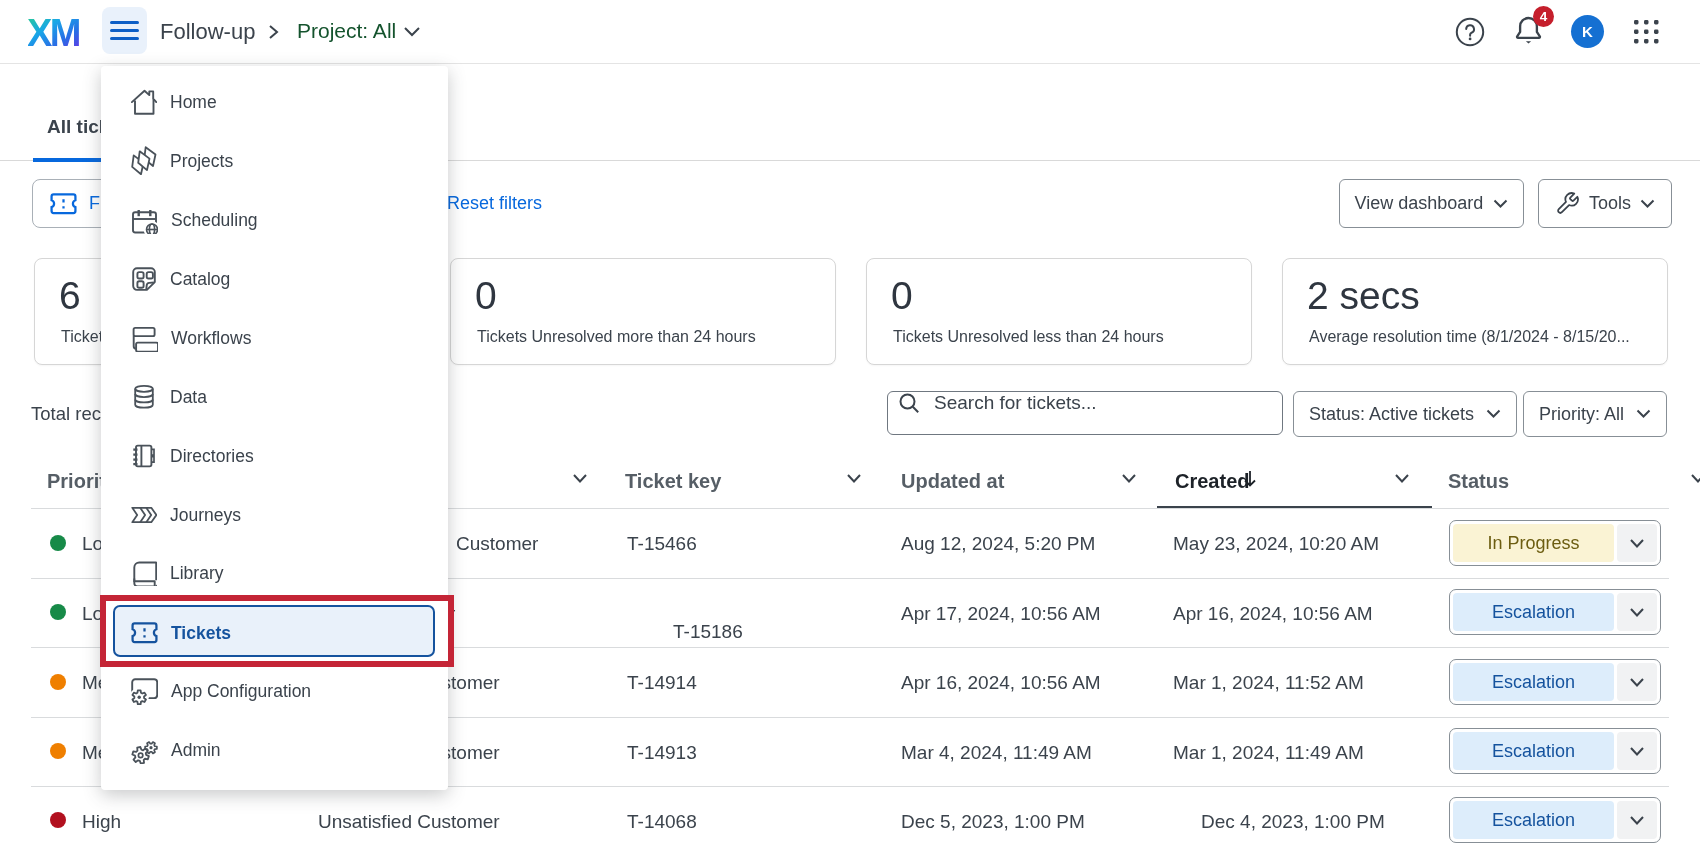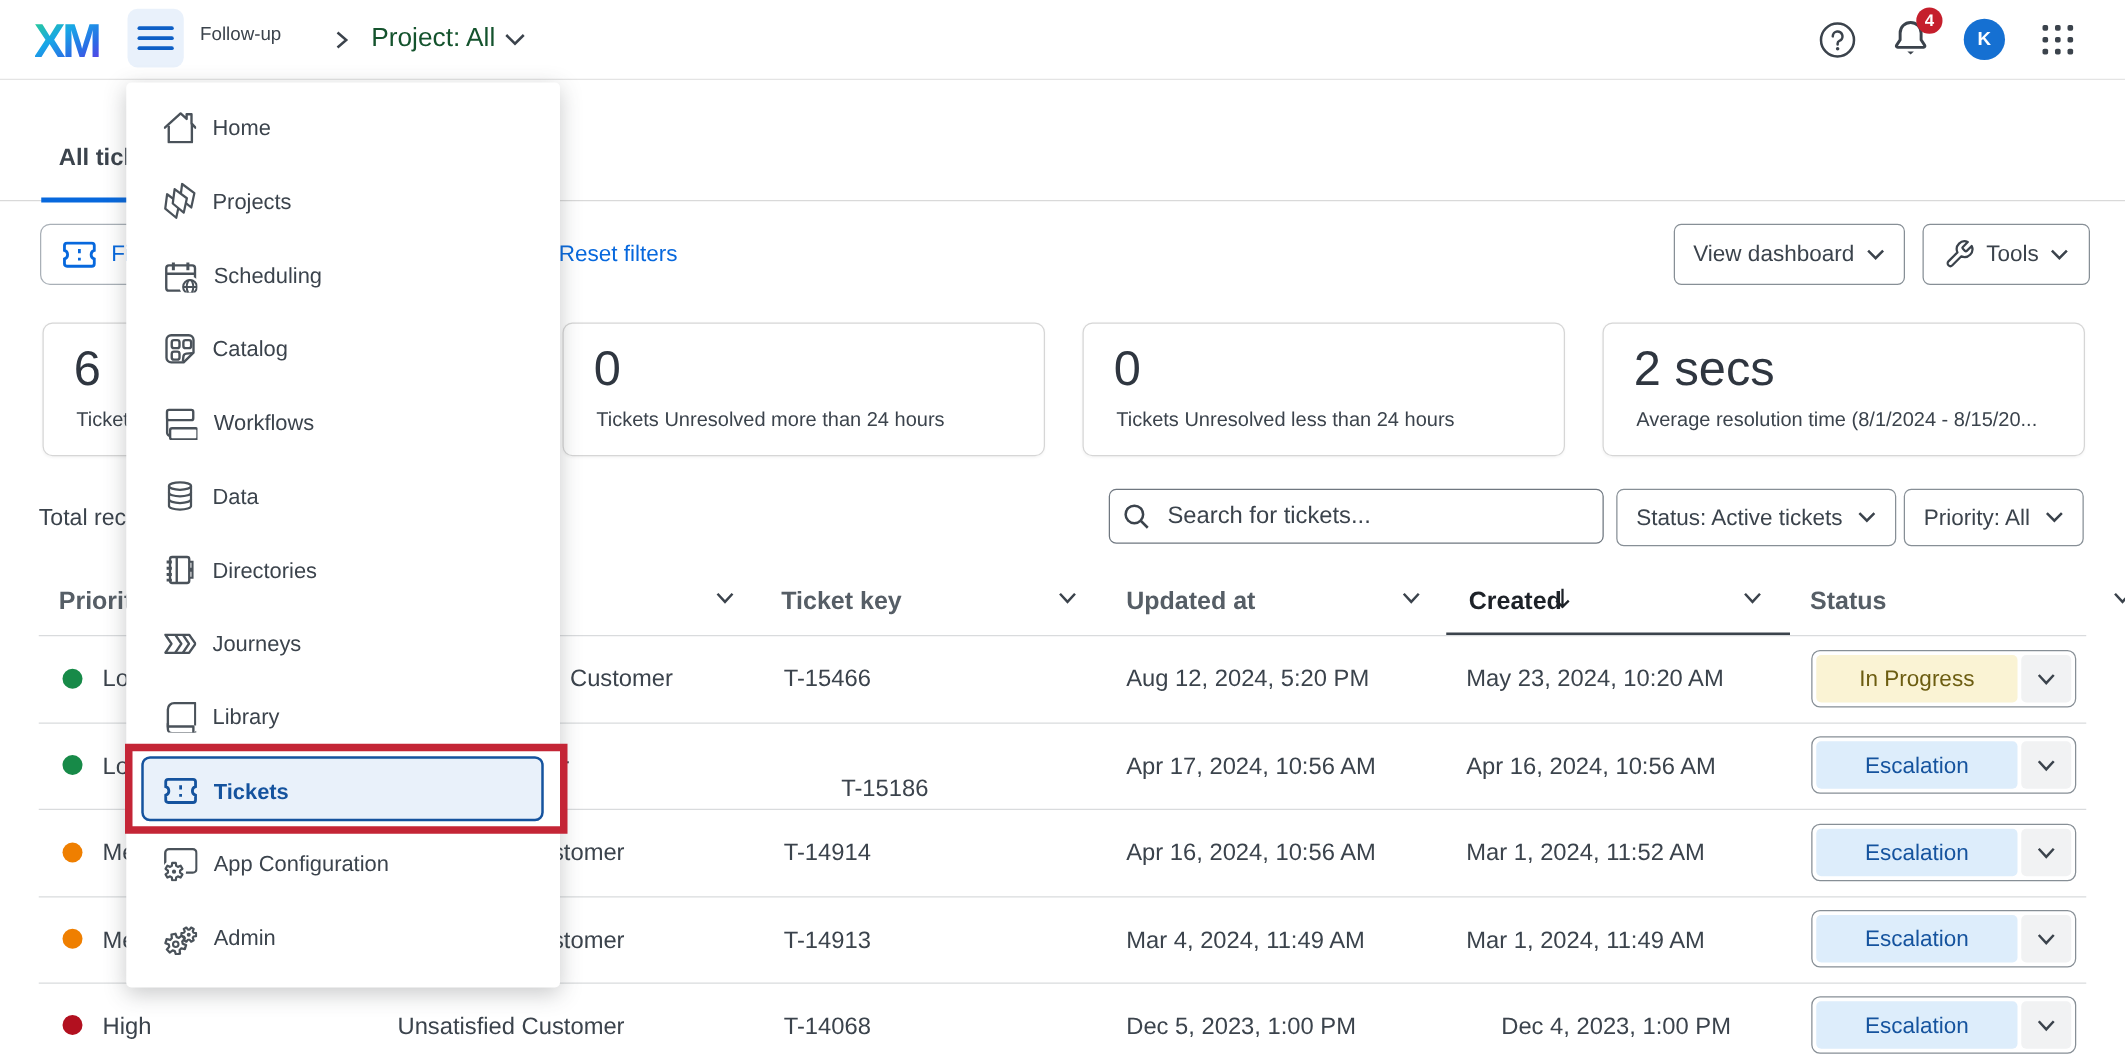--- a/index.html
+++ b/index.html
@@ -37,21 +37,21 @@
           <stop offset="0.75" stop-color="#2a6ce5"></stop>
           <stop offset="1" stop-color="#5b3fe6"></stop>
   </linearGradient>
       </defs>
   <text x="-1" y="31.5" font-family="Liberation Sans,sans-serif" font-weight="bold" font-size="38" letter-spacing="-2.5" fill="url(#xmg)">XM</text>
 </svg>
 <div class="abs" style="left:102px;top:7px;width:45px;height:47px;border-radius:8px;background:#e9f1fb;"></div>
 <div class="abs" style="left:110px;top:21px;width:29px;height:3px;background:#0d5fc6;border-radius:2px;"></div>
 <div class="abs" style="left:110px;top:29px;width:29px;height:3px;background:#0d5fc6;border-radius:2px;"></div>
 <div class="abs" style="left:110px;top:37px;width:29px;height:3px;background:#0d5fc6;border-radius:2px;"></div>
-<div class="abs" style="left:160px;top:19px;font-size:15px;color:#3b434c;">Follow-up</div>
+<div class="abs" style="left:160px;top:19px;font-size:22px;color:#3b434c;">Follow-up</div>
 <svg class="abs" style="left:266px;top:24px;" width="14" height="16" viewBox="0 0 14 16">
       <path d="M4 2 L11 8 L4 14" fill="none" stroke="#3b434c" stroke-width="2"></path>
     </svg>
 <div class="abs" style="left:297px;top:19px;font-size:21px;color:#14532d;">Project: All</div>
 <svg class="abs" style="left:403px;top:26px;" width="18" height="12" viewBox="0 0 18 12">
       <path d="M2 2 L9 9 L16 2" fill="none" stroke="#3b434c" stroke-width="2"></path>
     </svg>
 
 <svg class="abs" style="left:1455px;top:17px;" width="30" height="30" viewBox="0 0 30 30">
   <circle cx="15" cy="15" r="13.2" fill="none" stroke="#3b434c" stroke-width="2"></circle>
@@ -116,21 +116,21 @@
 <div class="card" style="left:866px;">
       <div class="num">0</div>
       <div class="lbl">Tickets Unresolved less than 24 hours</div>
     </div>
 <div class="card" style="left:1282px;">
       <div class="num">2 secs</div>
       <div class="lbl">Average resolution time (8/1/2024 - 8/15/20...</div>
     </div>
 
 <div class="abs" style="left:31px;top:403px;font-size:18.5px;">Total records: 6</div>
-<div class="abs" style="left:887px;top:391px;width:396px;height:44px;border:1px solid #6f7780;border-radius:6px;box-sizing:border-box;display:flex;align-items:center;padding-left:10px;gap:13px;">
+<div class="abs" style="left:887px;top:391px;width:396px;height:44px;border:1px solid #6f7780;border-radius:6px;box-sizing:border-box;display:flex;align-items:flex-start;padding-left:10px;gap:13px;">
   <svg width="23" height="23" viewBox="0 0 23 23">
         <circle cx="9.5" cy="9.5" r="7" fill="none" stroke="#3b434c" stroke-width="2"></circle>
         <line x1="14.8" y1="14.8" x2="20.2" y2="20.2" stroke="#3b434c" stroke-width="2"></line>
       </svg>
   <span style="font-size:19px;color:#3b434c;">Search for tickets...</span>
 </div>
 <div class="btn" style="left:1293px;top:391px;width:222px;height:44px;gap:12px;">Status: Active tickets
   <svg width="15" height="10" viewBox="0 0 15 10">
         <path d="M1.5 1.5 L7.5 7.5 L13.5 1.5" fill="none" stroke="#3b434c" stroke-width="2"></path>
       </svg>

